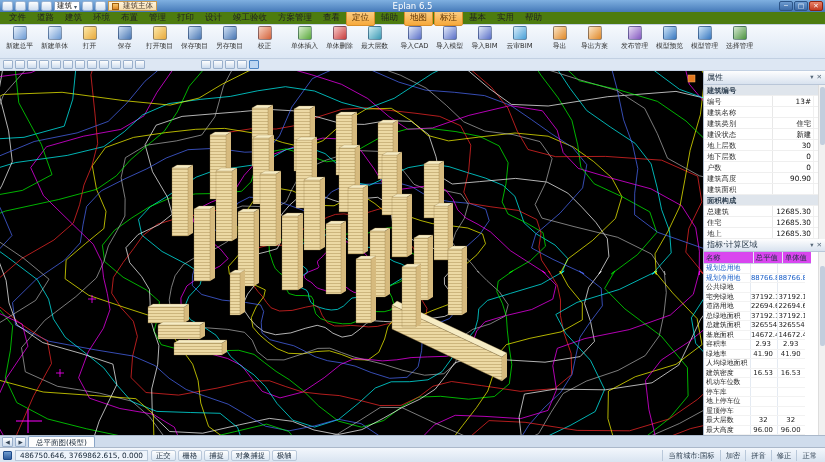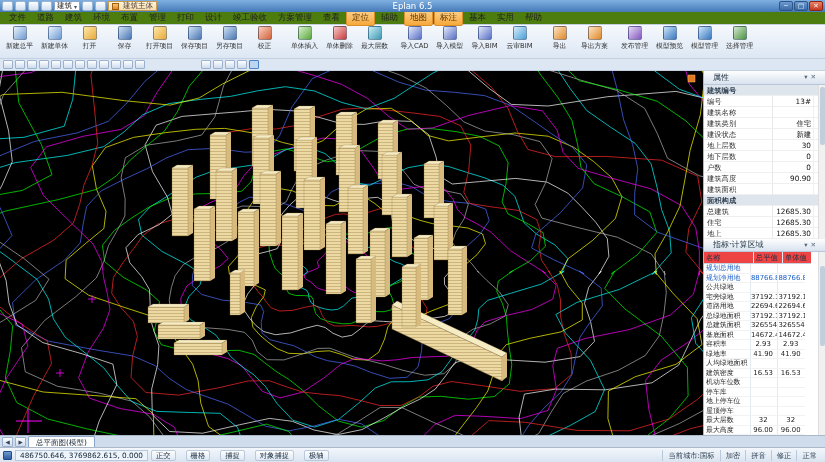--- a/index.html
+++ b/index.html
@@ -34,35 +34,35 @@
 .tico{width:10px;height:9px;border:1px solid #9ab0cc;background:linear-gradient(#fefefe,#cddcee);border-radius:1px}
 .tico.active{background:#bcd6f2;border-color:#4a84c4}
 .tgap{width:52px}
 
 
 .main{display:flex;height:364px}
 .viewport{flex:1;background:#000;position:relative;overflow:hidden}
 .viewport svg{position:absolute;inset:0;width:100%;height:100%}
 
 .rightpanel{width:122px;background:#f0f3f8;border-left:1px solid #aab8ca;display:flex;flex-direction:column}
-.panel-header{height:28px;background:linear-gradient(#fefefe,#d8e2ef);border-bottom:1px solid #b9c6d8;display:flex;align-items:center;font-size:8px;padding:0 9px;color:#234}
+.panel-header{height:28px;background:linear-gradient(#fefefe,#d8e2ef);border-bottom:1px solid #b9c6d8;display:flex;align-items:center;font-size:8px;padding:0 3px;color:#234}
 .ph-icons{margin-left:auto;display:flex;gap:3px;font-size:6.5px;color:#567}
 
 .props-wrap{position:relative;background:#fff}
 .props-body{height:154px;overflow:hidden;font-size:7.3px;margin-right:7px}
 .prow{display:flex;height:11px;line-height:11px;border-bottom:1px solid #efefef}
 .prow.section{background:#dfe5ec;color:#345;font-weight:bold;padding-left:3px;display:block}
 .prow .pl{width:69px;padding-left:3px;color:#333;border-right:1px solid #e8e8e8;overflow:hidden;white-space:nowrap}
 .prow .pv{width:40px;text-align:right;padding-right:2px;color:#111;overflow:hidden;white-space:nowrap}
 .prow .pf{flex:1;border-left:1px solid #f0f0f0}
 .vscroll{position:absolute;right:0;top:0;bottom:0;width:7px;background:#f1f1f1;border-left:1px solid #ddd}
 .vthumb{position:absolute;left:1px;width:5px;border-radius:2px;background:#c3cedd}
 
 .inds{flex:1;display:flex;flex-direction:column;background:#fff;position:relative}
-.ihead{display:flex;height:12px;line-height:12px;background:#ef4444;border-bottom:1px solid #c6d2e0;font-size:7.3px;color:#234;margin-right:14px}
+.ihead{display:flex;height:12px;line-height:12px;background:#d946ef;border-bottom:1px solid #c6d2e0;font-size:7.3px;color:#234;margin-right:14px}
 .ihead .c0,.irow .c0{width:52px;padding-left:2px;overflow:hidden;white-space:nowrap}
 .ihead .c1,.ihead .c2,.irow .c1,.irow .c2{width:31px;text-align:center;padding-right:2px;overflow:hidden;white-space:nowrap;border-left:1px solid #e4eaf2}
 .irows{flex:1;overflow:hidden;margin-right:20px}
 .irow{display:flex;height:9.5px;line-height:9.5px;border-bottom:1px solid #f2f2f2;font-size:6.9px;color:#222}
 .irow.blue{color:#1a5fc8}
 
 
 .tabbar{height:12px;background:#cfdcec;display:flex;align-items:flex-end;gap:2px;padding-left:2px;border-top:1px solid #aab8ca}
 .tnav{width:11px;height:10px;font-size:5.5px;line-height:9px;text-align:center;background:linear-gradient(#fefefe,#cddcee);border:1px solid #9ab0cc;border-radius:1px;color:#345}
 .tab{background:#fdfdfd;border:1px solid #8aa6c8;border-bottom:none;font-size:7.5px;padding:0 7px;height:11px;line-height:11px;color:#123;border-radius:2px 2px 0 0}
@@ -638,21 +638,21 @@
 
 <div class="tabbar">
   <div class="tnav">◀</div>
   <div class="tnav">▶</div>
   <div class="tab">总平面图(模型)</div>
 </div>
 
 <div class="statusbar">
   <div class="sico"></div>
   <div class="coords">486750.646, 3769862.615, 0.000</div>
-  <span id="stoggles" style="display:flex;gap:10px">
+  <span id="stoggles" style="display:flex;gap:2px">
       <span class="stoggle">正交</span>
       <span class="stoggle">栅格</span>
       <span class="stoggle">捕捉</span>
       <span class="stoggle">对象捕捉</span>
       <span class="stoggle">极轴</span>
     </span>
   <div class="sright" id="sright">
       <span class="sritem">当前城市:国标</span>
       <span class="sritem">加密</span>
       <span class="sritem">拼音</span>

